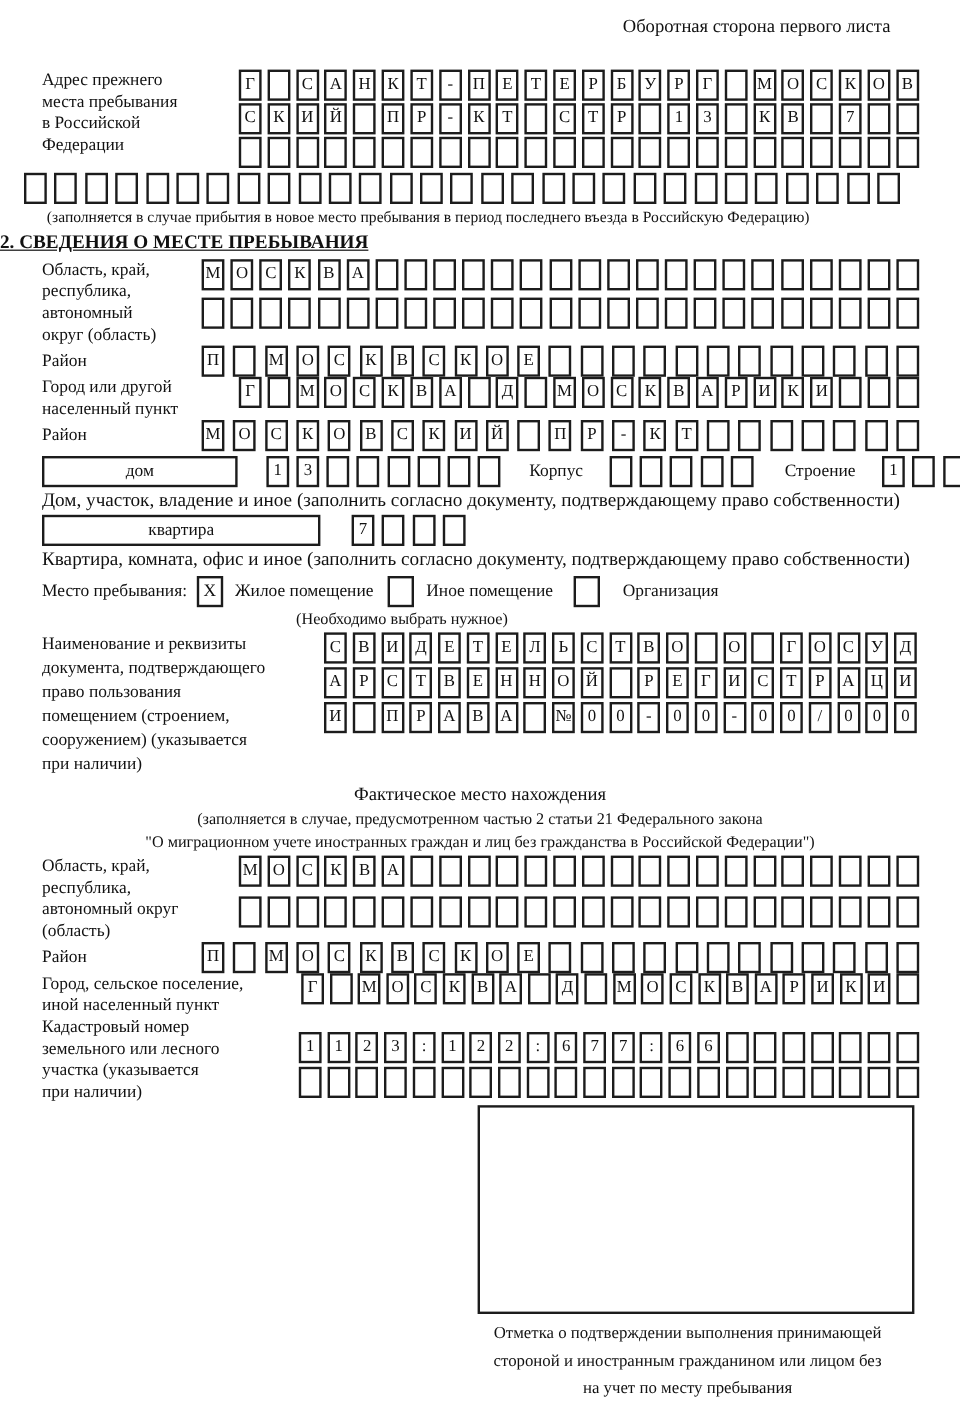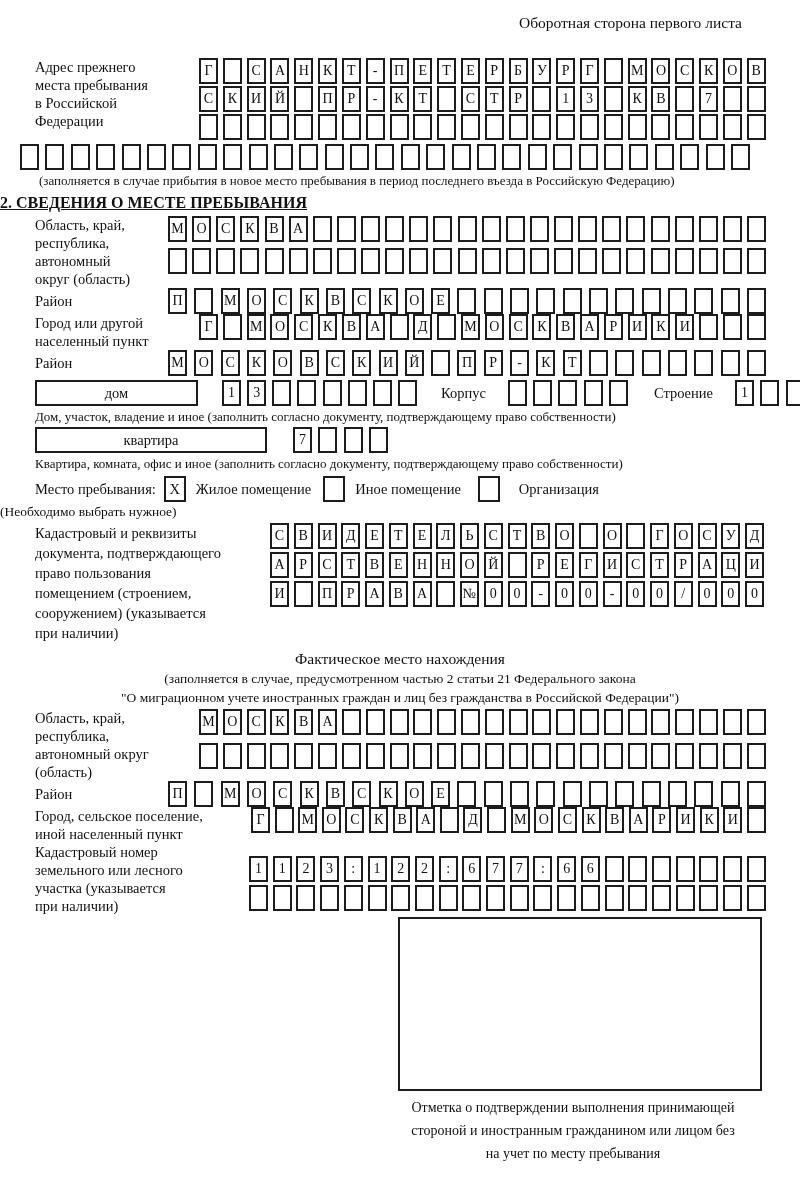--- a/index.html
+++ b/index.html
@@ -26,28 +26,28 @@
   .cb {
     box-sizing:border-box; display:inline-block; width:22px; height:26px;
     border:2px solid #1c1c1c; text-align:center; font-size:14.5px; line-height:22px;
     vertical-align:middle; flex:none;
   }
   .lw117{width:117px}.lw148{width:148px}.lw198{width:198px}.lw200{width:200px}.lw219{width:219px}
   .w494{width:494px}.w515{width:515px}.w517{width:517px}.w567{width:567px}.w598{width:598px}.w730{width:730px}
   .w95{width:95px}.w120{width:120px}.w195{width:195px}
   .gap2{margin-top:2px}.gap3{margin-top:3px}.gap4{margin-top:4px}.gap6{margin-top:6px}.gap8{margin-top:8px}
   .caption-center { text-align:left; font-size:13px; margin-top:3px;padding-left:39px; }
-  .caption-left { margin:3px 4px 2px 35px; font-size:13px; }
+  .caption-left { margin:3px 4px 2px 35px; font-size:16px; }
   .sec-title { text-align:left; font-weight:bold; font-size:16px; margin-top:5px;text-decoration:underline; }
   .fact-title { text-align:center; font-weight:normal; font-size:15.5px; margin-top:7px; }
   .fact-cap { text-align:center; font-size:13.5px; margin-top:3px; }
   .full-row { margin:4px 0 0 20px; }
   .inline-lab { font-size:14.5px; line-height:26px; white-space:nowrap; flex:none; }
   .mesto-row { display:flex; align-items:center; margin:4px 0 0 35px; }
-  .hint-center { width:670px; text-align:left; font-size:13.5px; margin-top:2px; }
+  .hint-center { width:670px; text-align:center; font-size:13.5px; margin-top:2px; }
   .stamp {
     box-sizing:border-box; width:364px; height:174px; margin:2px 0 0 398px;
     border:2px solid #1c1c1c; background:#fff;
   }
   .stamp-note { width:390px; margin:5px 0 0 378px; text-align:center; font-size:14px; line-height:23px; }
   .doc-label { line-height:20px; }
   .ml6{margin-left:6px}.ml8{margin-left:8px}.ml10{margin-left:10px}.ml12{margin-left:12px}
   .ml17{margin-left:17px}.ml19{margin-left:19px}
 </style>
 </head>
@@ -383,21 +383,21 @@
     <span class="inline-lab ml10">Жилое помещение</span>
     <span class="cb ml12"></span>
     <span class="inline-lab ml10">Иное помещение</span>
     <span class="cb ml17"></span>
     <span class="inline-lab ml19">Организация</span>
   </div>
   <div class="hint-center">(Необходимо выбрать нужное)</div>
 
   <div class="frow gap3">
     <div class="flabel doc-label lw219">
-        <div>Кадастровый и реквизиты</div>
+        <div>Наименование и реквизиты</div>
         <div>документа, подтверждающего</div>
         <div>право пользования</div>
         <div>помещением (строением,</div>
         <div>сооружением) (указывается</div>
         <div>при наличии)</div>
       </div>
     <div class="rowstack">
       <div class="boxes w494">
           <div class="cell">С</div>
           <div class="cell">В</div>

